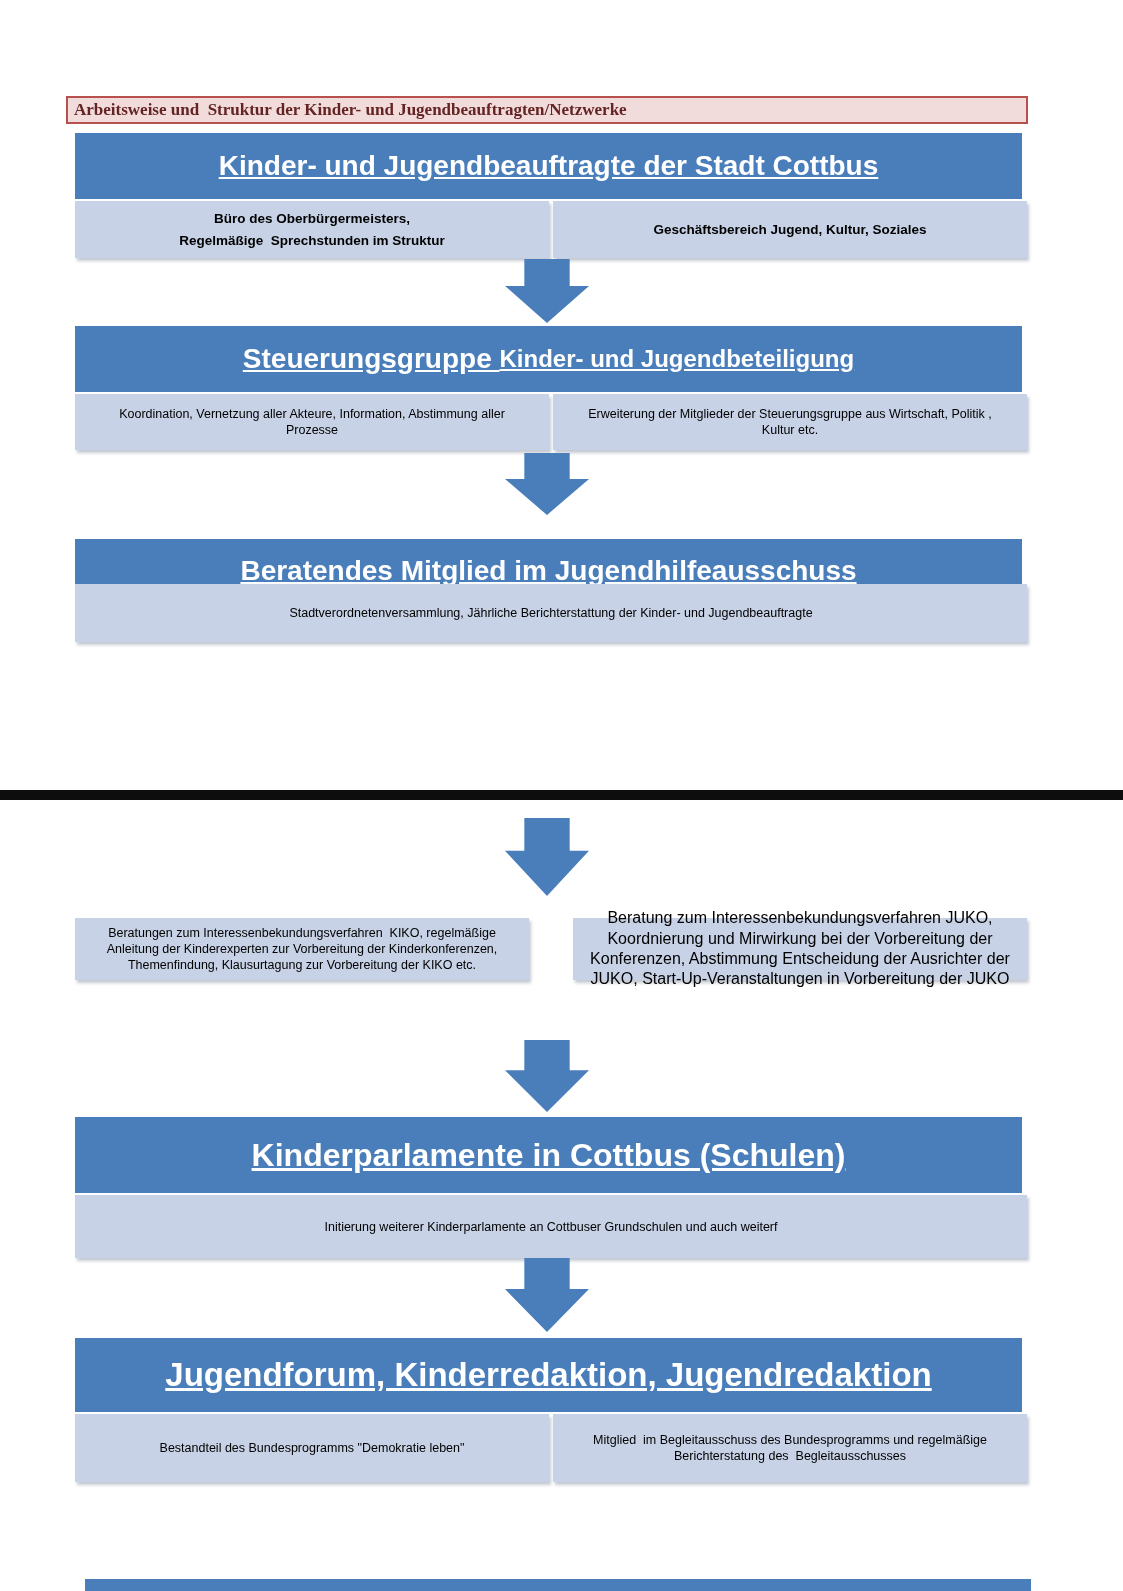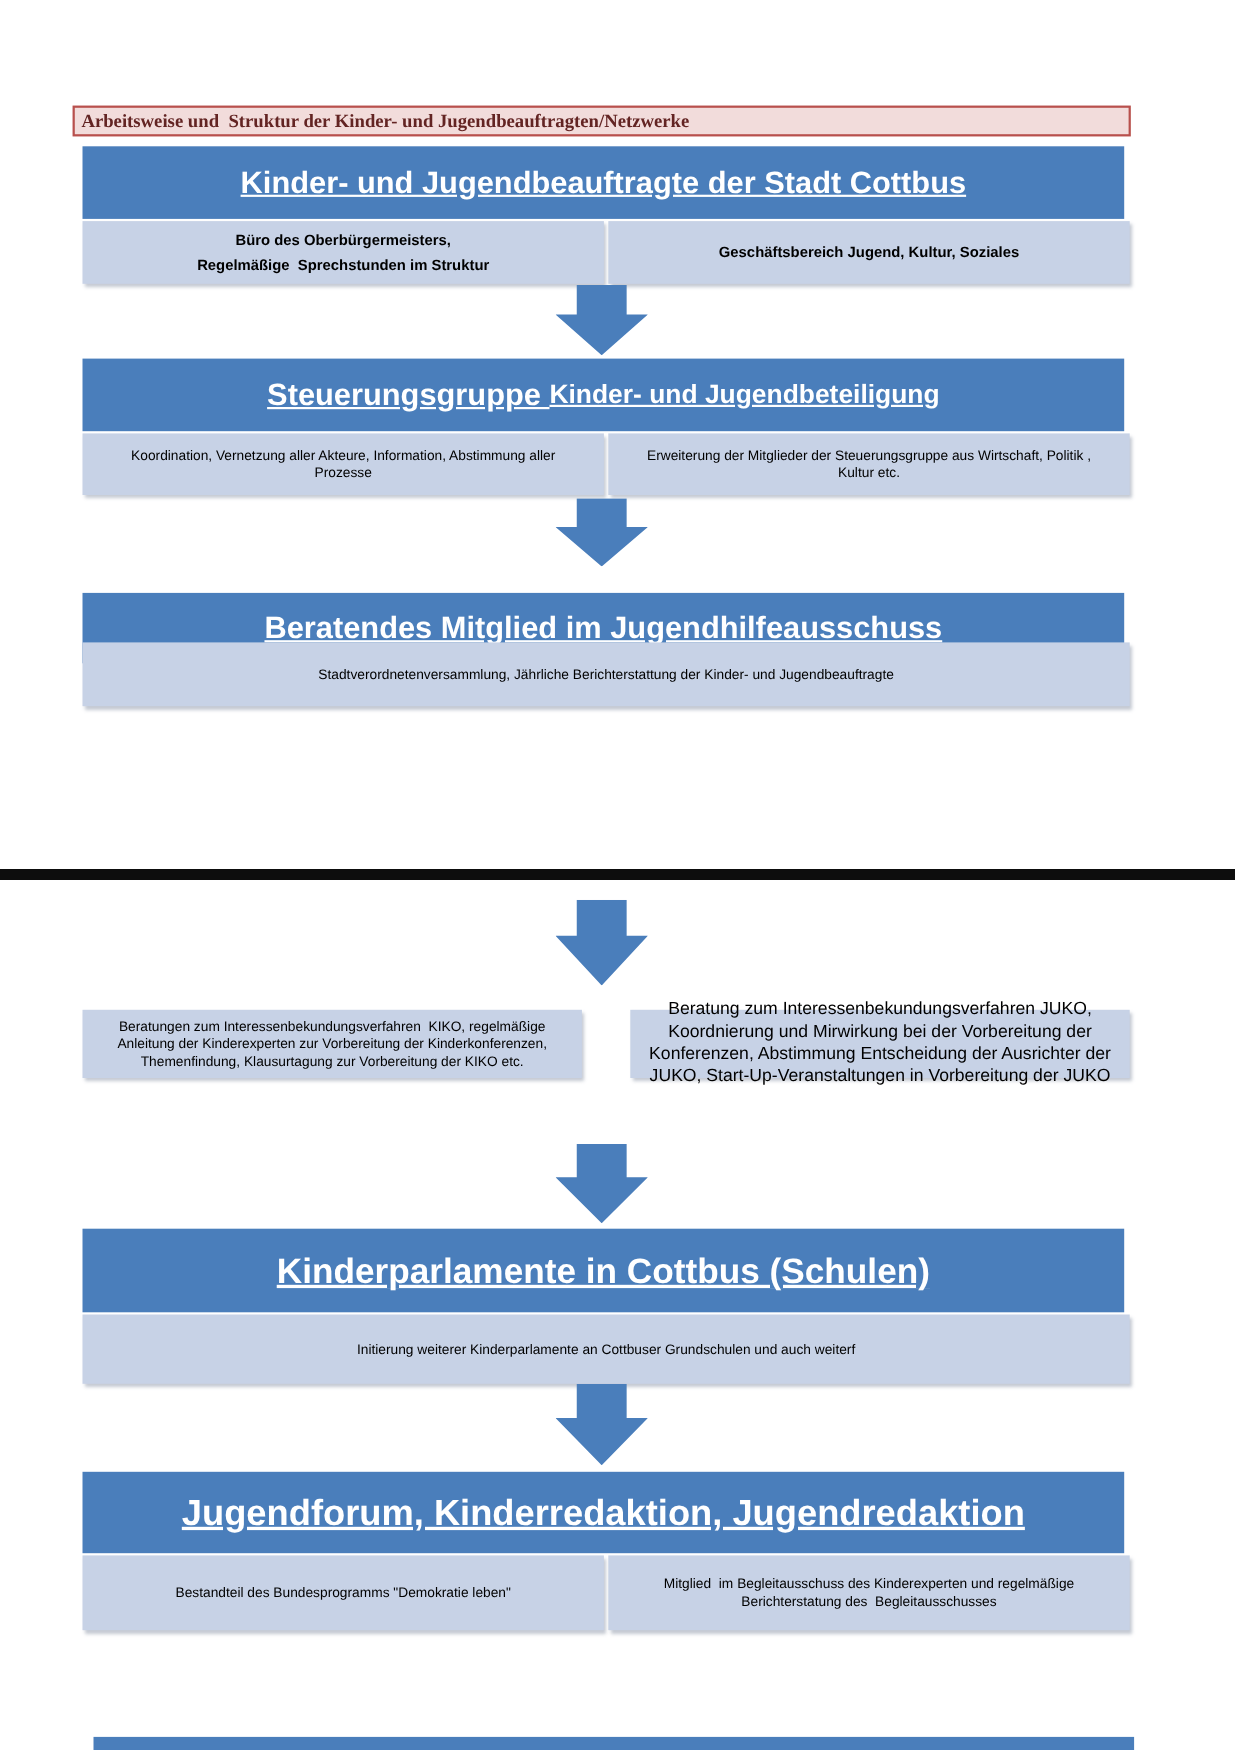--- a/index.html
+++ b/index.html
@@ -119,19 +119,19 @@
   <div class="abs arrow" style="top:1258px;height:74px;"></div>
 
   <div class="abs hdr" style="top:1338px;height:74px;font-size:33px;">
     <span>Jugendforum, Kinderredaktion, Jugendredaktion</span>
   </div>
   <div class="abs row" style="top:1414px;height:68px;">
     <div class="cell">
       <p>Bestandteil des Bundesprogramms "Demokratie leben"</p>
     </div>
     <div class="cell">
-      <p>Mitglied  im Begleitausschuss des Kinderexperten und regelmäßige Berichterstatung des  Begleitausschusses</p>
+      <p>Mitglied  im Begleitausschuss des Bundesprogramms und regelmäßige Berichterstatung des  Begleitausschusses</p>
     </div>
   </div>
 
   <div class="abs bottom-bar"></div>
 
 </div>
 
 </body></html>

